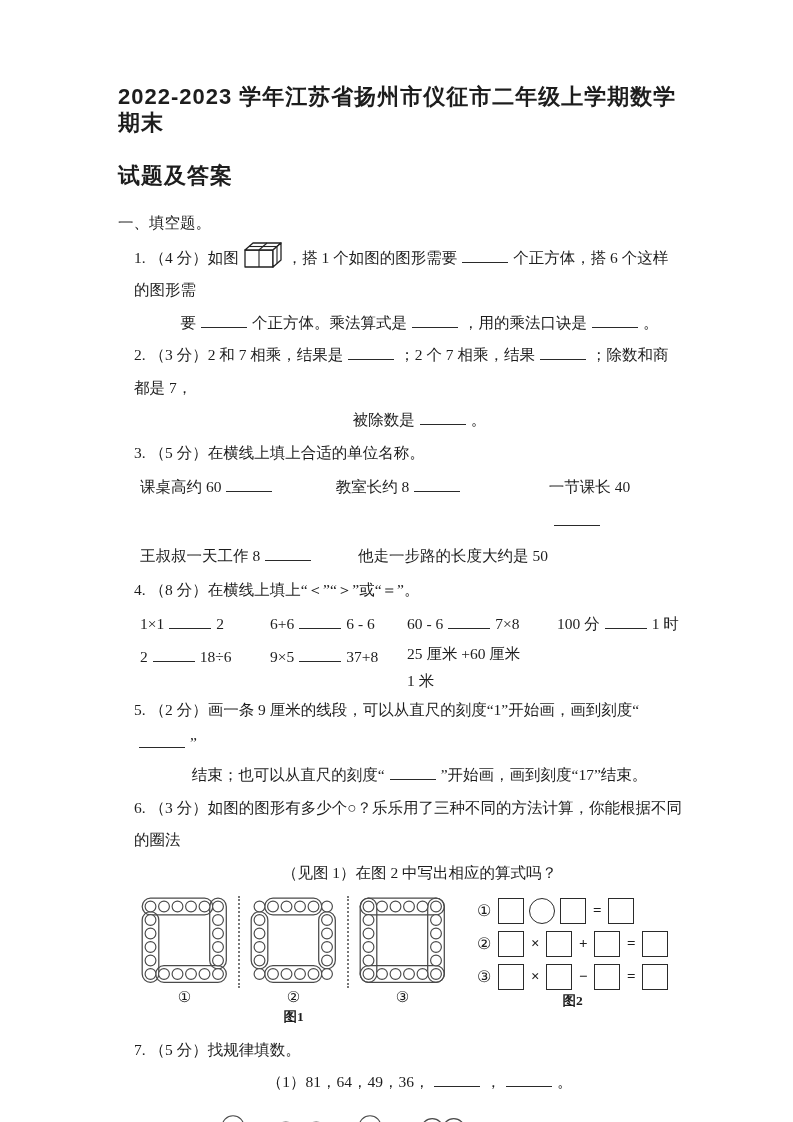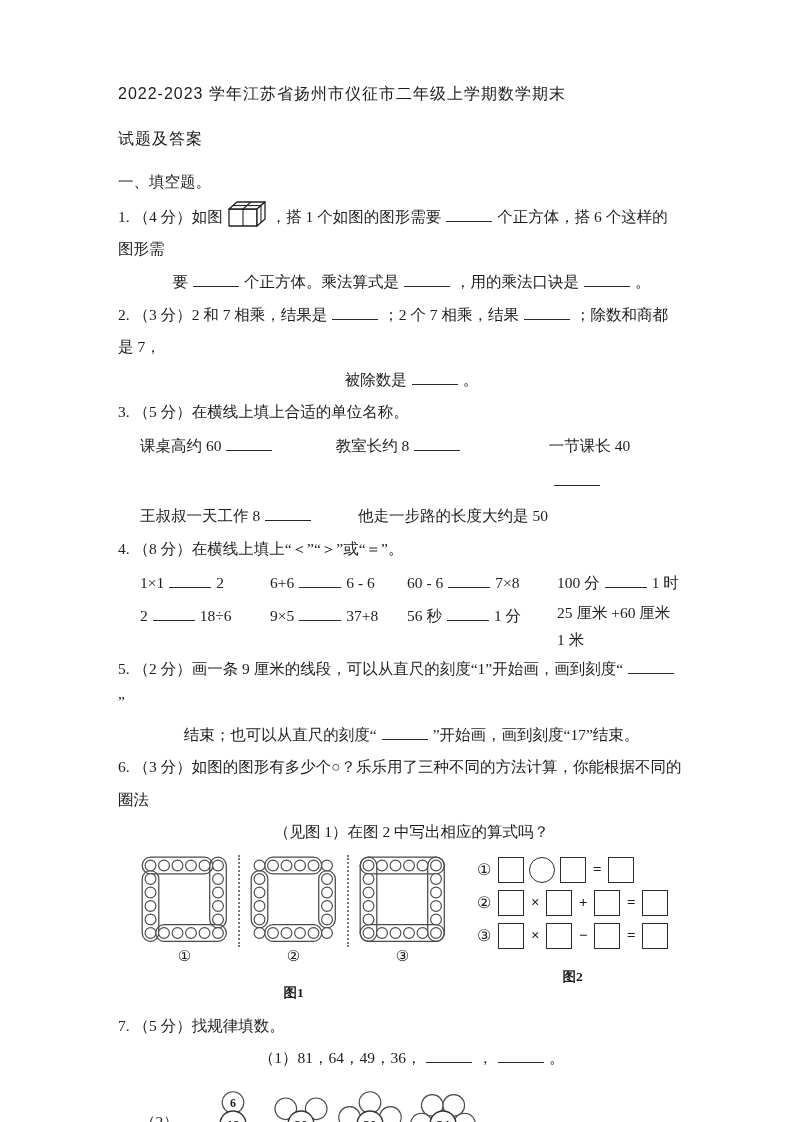--- a/index.html
+++ b/index.html
@@ -1,23 +1,23 @@
 <!DOCTYPE html>
 <html><head>
 <meta charset="utf-8">
 <style>
   html,body{margin:0;padding:0;background:#ffffff;}
   body{width:793px;height:1122px;overflow:hidden;color:#1d1d1d;
        font-family:"Liberation Serif","DejaVu Serif",serif;font-size:15.5px;}
   .page{padding:84px 110px 0 118px;}
   .title-line{font-family:"Liberation Sans","DejaVu Sans",sans-serif;
-       font-weight:normal;font-size:16px;letter-spacing:1px;line-height:1.2;}
+       font-weight:bold;font-size:22px;letter-spacing:1px;line-height:1.2;}
   .title-line.second{margin-top:26px;}
   .section-head{margin-top:18px;line-height:2.1;}
-  .ln{line-height:2.1;}
+  .ln{line-height:2.1;margin-left:16px;}
   .indent{padding-left:22px;text-align:center;}
   .blank{display:inline-block;width:46px;height:0.95em;
        border-bottom:1.3px solid #2a2a2a;margin:0 5px;vertical-align:baseline;}
   .blank.sm{width:42px;}
   .cube{vertical-align:-7px;margin:0 3px;}
   
   .cols3{display:flex;padding-left:22px;line-height:2.25;gap:12px;}
   .cols3 .c1{width:188px;}
   .cols3 .c2{width:206px;}
   .cols4a{display:flex;padding-left:22px;line-height:2.25;align-items:flex-end;}
@@ -26,21 +26,21 @@
   .cmp{display:grid;grid-template-columns:130px 137px 150px auto;
        padding-left:22px;line-height:2.15;}
   .cmp .two-line div{line-height:1.75;}
   
   .figrow{display:flex;align-items:flex-start;gap:30px;margin:6px 0 8px 22px;}
   .fig1-wrap{display:flex;flex-direction:column;}
   .rings-row{display:flex;align-items:flex-start;}
   .ring-block{display:flex;flex-direction:column;align-items:center;}
   .ring-sep{border-left:2px dotted #777;height:92px;margin:0 9px;}
   .ring-label{font-size:15px;margin-top:3px;}
-  .fig-caption{text-align:center;font-weight:bold;font-size:13.5px;margin-top:19px;}
+  .fig-caption{text-align:center;font-weight:bold;font-size:13.5px;margin-top:2px;}
   
   .eq-panel{display:flex;flex-direction:column;gap:7px;margin-top:2px;}
   .eq-row{display:flex;align-items:center;gap:5px;}
   .eq-num{font-size:16px;margin-right:2px;}
   .eq-box{width:24px;height:24px;border:1.6px solid #2b2b2b;background:#fff;}
   .eq-circle{width:24px;height:24px;border:1.6px solid #2b2b2b;border-radius:50%;background:#fff;}
   .eq-op{font-size:15px;font-weight:bold;width:12px;text-align:center;}
   
   .flowers-row{display:flex;align-items:center;margin:2px 0 4px 22px;}
   .p2-label{margin-right:10px;}
@@ -93,21 +93,20 @@
   </div>
 
   <div class="ln">4. （8 分）在横线上填上“＜”“＞”或“＝”。</div>
   <div class="cmp">
     <span><span>1×1</span><span class="blank sm"></span><span>2</span></span>
     <span><span>6+6</span><span class="blank sm"></span><span>6 - 6</span></span>
     <span><span>60 - 6</span><span class="blank sm"></span><span>7×8</span></span>
     <span><span>100 分</span><span class="blank sm"></span><span>1 时</span></span>
     <span><span>2</span><span class="blank sm"></span><span>18÷6</span></span>
     <span><span>9×5</span><span class="blank sm"></span><span>37+8</span></span>
-    <span><span>56 秒</span><span class="blank sm"></span><span>1 分</span></span>
     <span class="two-line">
         <div>25 厘米 +60 厘米</div>
         <div>1 米</div>
       </span>
   </div>
 
   <div class="ln">
     <span>5. （2 分）画一条 9 厘米的线段，可以从直尺的刻度“1”开始画，画到刻度“</span><span class="blank"></span><span>”</span>
   </div>
   <div class="ln indent">

